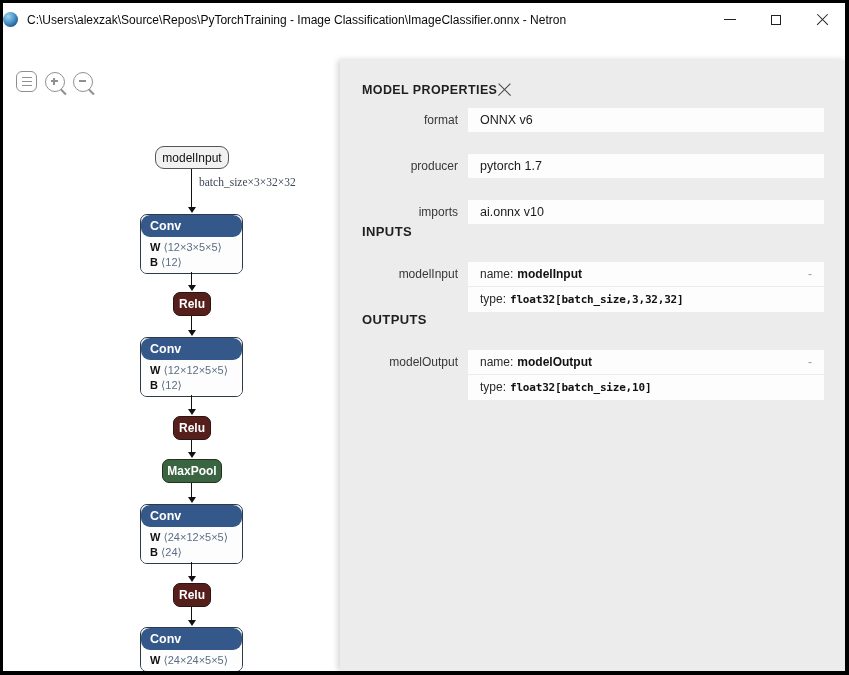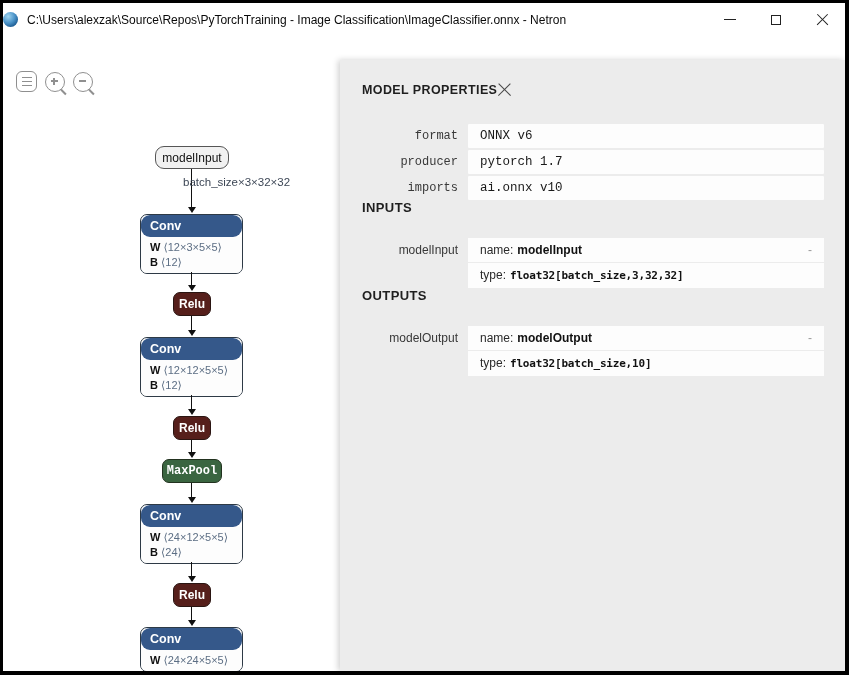--- a/index.html
+++ b/index.html
@@ -47,33 +47,33 @@
   .op-head{height:22px;line-height:22px;padding-left:9px;color:#fff;font-size:12.5px;font-weight:600;border-radius:9px;}
   .op-body{padding:3px 0 3px 0;background:#fdfdfd;}
   .op-param{line-height:15px;padding-left:9px;font-size:11px;color:#111;white-space:nowrap;}
   .op-param b{font-weight:bold;color:#111;}
   .op-param .dims{color:#5c6e84;}
   .small-node{width:38px;height:24px;border-radius:7px;border:1.5px solid #2a1512;color:#fff;font-size:12px;font-weight:600;display:flex;align-items:center;justify-content:center;left:170px;}
   .pool-node{left:159px;width:60px;height:24px;border-radius:7px;border:1.5px solid #22321f;color:#fff;font-size:12px;font-weight:600;display:flex;align-items:center;justify-content:center;}
 
   .edge-line{position:absolute;left:188px;width:1.2px;background:#111;}
   .edge-arrow{position:absolute;left:185px;width:0;height:0;border-left:4px solid transparent;border-right:4px solid transparent;border-top:6.5px solid #111;}
-  .edge-label{position:absolute;left:180px;top:116px;font-size:11.5px;color:#3d4756;white-space:nowrap;}
+  .edge-label{position:absolute;left:196px;top:116px;font-size:11.5px;color:#3d4756;white-space:nowrap;font-family:Liberation Serif, serif;}
 
   
   .panel{position:absolute;left:337px;top:0;right:0;bottom:0;background:#ececec;box-shadow:-2px 0 6px rgba(0,0,0,0.18);}
   .panel-inner{padding:22px 21px 0 22px;}
   .panel-title-row{display:flex;justify-content:flex-start;align-items:center;}
   .panel-title{font-size:12.5px;font-weight:bold;color:#1f1f1f;letter-spacing:0.4px;}
   .panel-close{position:relative;width:15px;height:15px;margin-right:3px;}
   .panel-close::before,.panel-close::after{content:"";position:absolute;left:-1px;top:6.7px;width:17px;height:1.4px;background:#4a4a4a;}
   .panel-close::before{transform:rotate(45deg);}
   .panel-close::after{transform:rotate(-45deg);}
 
-  .prop-grid{margin-top:27px;display:flex;flex-direction:column;gap:2px;font-family:Liberation Mono, monospace;}
+  .prop-grid{margin-top:11px;display:flex;flex-direction:column;gap:22px;}
   .prop-row{display:grid;grid-template-columns:96px 1fr;column-gap:10px;align-items:center;}
   .prop-label{font-size:12px;color:#383838;text-align:right;}
   .value-box{background:#fdfdfd;height:24px;line-height:24px;padding:0 12px;font-size:12.5px;color:#1a1a1a;border-radius:1px;white-space:nowrap;overflow:hidden;}
 
   .section-header{font-size:13px;font-weight:bold;color:#1f1f1f;letter-spacing:0.4px;}
   .io-grid{margin-top:23px;display:grid;grid-template-columns:96px 1fr;column-gap:10px;}
   .io-label{font-size:12px;color:#383838;text-align:right;padding-top:5px;}
   .io-box{display:flex;flex-direction:column;gap:1px;}
   .io-line{background:#fdfdfd;height:24px;line-height:24px;padding:0 12px;font-size:12px;color:#2a2a2a;display:flex;align-items:center;white-space:nowrap;}
   .io-line.type-line{height:25px;line-height:25px;}
@@ -156,21 +156,21 @@
       </div>
 
       <div class="edge-line" style="top:335px;height:14px;"></div>
       <div class="edge-arrow" style="top:349px;"></div>
 
       <div class="gnode small-node" style="top:356px;background:#561f1b;">Relu</div>
 
       <div class="edge-line" style="top:380px;height:13px;"></div>
       <div class="edge-arrow" style="top:392px;"></div>
 
-      <div class="gnode pool-node" style="top:399px;background:#3a6540;font-family:Liberation Mono, monospace;">MaxPool</div>
+      <div class="gnode pool-node" style="top:399px;background:#3a6540;">MaxPool</div>
 
       <div class="edge-line" style="top:423px;height:15px;"></div>
       <div class="edge-arrow" style="top:437px;"></div>
 
       <div class="gnode op-node" style="top:444px;">
         <div class="op-head" style="background:#35588a;">Conv</div>
         <div class="op-body">
           <div class="op-param"><b>W</b> <span class="dims">⟨24×12×5×5⟩</span></div>
           <div class="op-param"><b>B</b> <span class="dims">⟨24⟩</span></div>
         </div>

